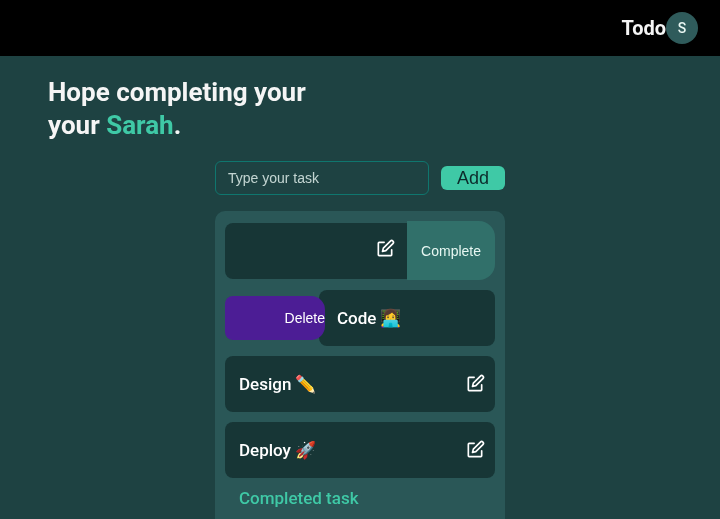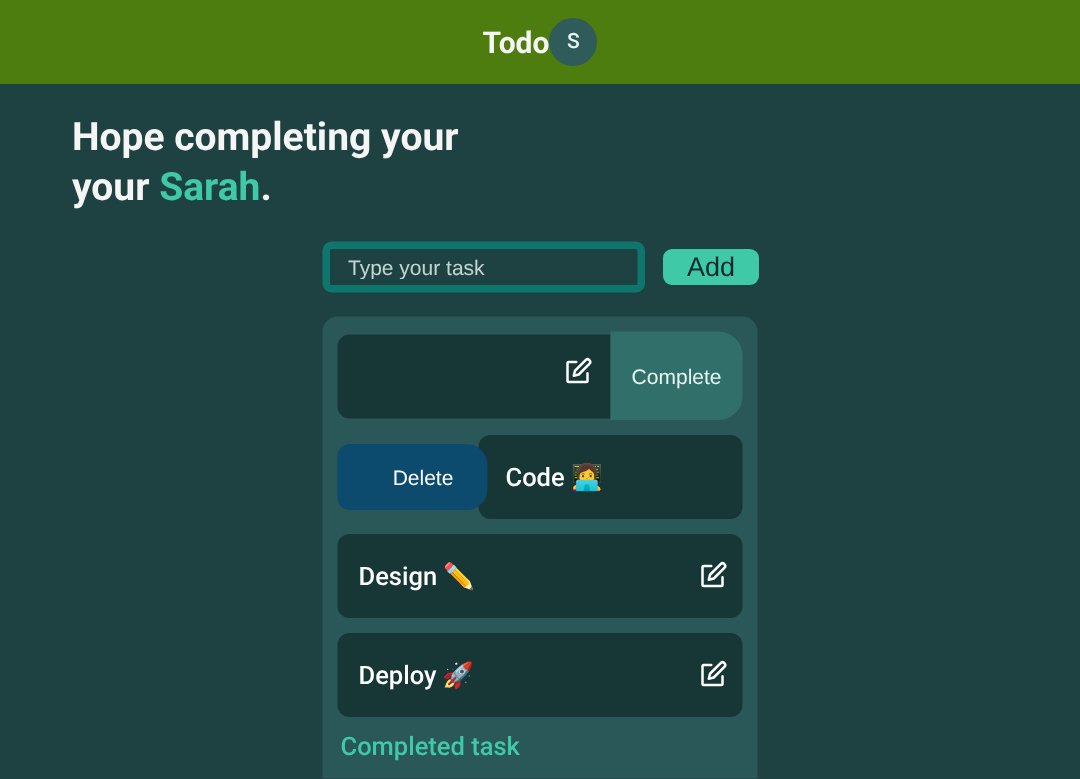--- a/index.html
+++ b/index.html
@@ -9,23 +9,23 @@
     height: 519px;
     background: #1e4242;
     font-family: -apple-system, BlinkMacSystemFont, "Segoe UI", Roboto, Helvetica, Arial, sans-serif;
     color: #fff;
     overflow: hidden;
     position: relative;
   }
   .topbar {
     display: flex;
     align-items: center;
-    justify-content: center;
+    justify-content: flex-end;
     padding: 12px 22px;
-    background: #4d7c0f;
+    background: #000000;
   }
   .brand {
     font-size: 20px;
     font-weight: 700;
     color: #f5f5f5;
   }
   .avatar {
     width: 32px;
     height: 32px;
     border-radius: 50%;
@@ -55,21 +55,21 @@
   }
   .inputrow {
     display: flex;
     gap: 12px;
     align-items: center;
   }
   .taskinput {
     flex: 1;
     height: 34px;
     background: transparent;
-    border: 5px solid #0f766e;
+    border: 1px solid #0f766e;
     border-radius: 6px;
     padding: 0 12px;
     color: #fff;
     font-size: 14px;
     outline: none;
   }
   .taskinput::placeholder { color: #dfeeea; opacity: 0.85; }
   .addbtn {
     height: 24px;
     padding: 0 16px;
@@ -130,40 +130,40 @@
     background: #31706a;
     color: #e7f7f2;
     font-size: 14px;
     cursor: pointer;
   }
   .delete-row .delete {
     height: 44px;
     width: 100px;
     border: none;
     border-radius: 8px 14px 14px 8px;
-    background: #0c4a6e;
+    background: #4c1d95;
     color: #fff;
     font-size: 14px;
     padding-left: 14px;
-    text-align: center;
+    text-align: right;
     cursor: pointer;
     position: relative;
     z-index: 2;
   }
   .delete-row .item {
     margin-left: -6px;
     padding-left: 18px;
     z-index: 1;
     position: relative;
   }
   .section-title {
     color: #3fc9a6;
     font-size: 17px;
     font-weight: 500;
-    margin: 6px 2px 10px;
+    margin: 6px 14px 10px;
   }
   .row:last-child { margin-bottom: 0; }
 </style>
 </head>
 <body>
 
 <div class="topbar">
   <div class="brand">Todo</div>
   <div class="avatar">
     <span>S</span>

